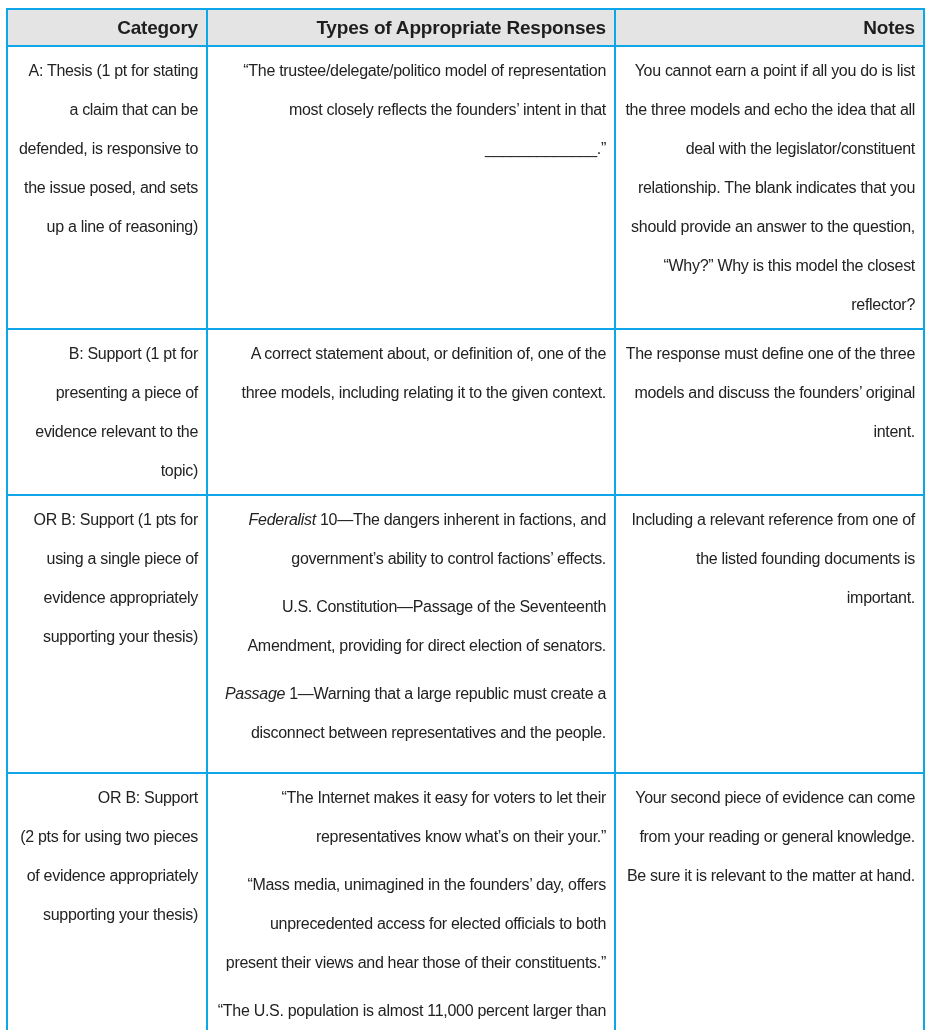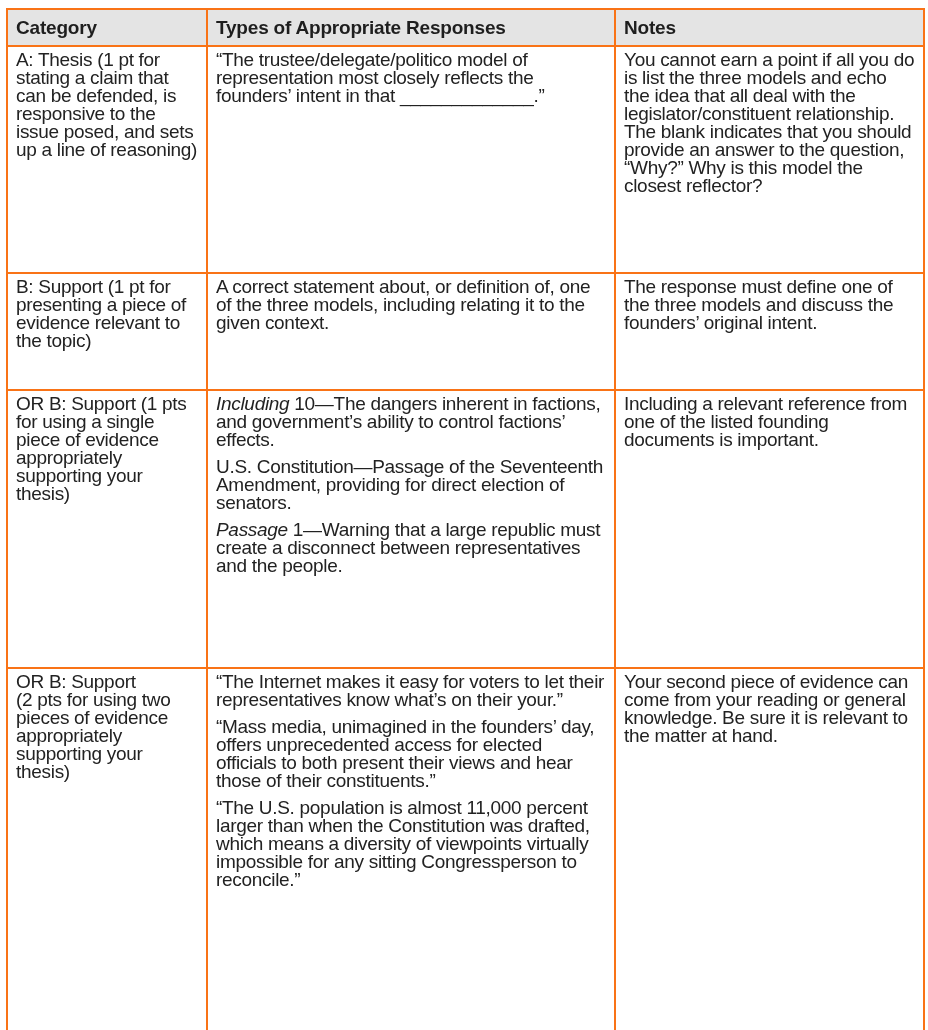--- a/index.html
+++ b/index.html
@@ -6,28 +6,28 @@
   body { width: 928px; height: 1030px; position: relative; overflow: hidden;
          font-family: "Liberation Sans", "DejaVu Sans", sans-serif; color: #222222; }
   table.rubric {
     position: absolute; left: 6px; top: 8px; width: 917px;
     border-collapse: collapse; table-layout: fixed;
   }
   table.rubric col.c1 { width: 200px; }
   table.rubric col.c2 { width: 408px; }
   table.rubric col.c3 { width: 309px; }
   table.rubric th, table.rubric td {
-    border: 2px solid #f97316; vertical-align: top; text-align: left;
+    border: 2px solid #0ea5e9; vertical-align: top; text-align: right;
   }
   table.rubric th {
     background: #e4e4e4; font-weight: bold; font-size: 19px;
     padding: 7px 8px 6px 8px; height: 21px; letter-spacing: -0.2px; color: #1e1e1e;
   }
   table.rubric td {
-    font-size: 19px; line-height: 18px; padding: 4px 8px 4px 8px;
+    font-size: 16px; line-height: 39px; padding: 4px 8px 4px 8px;
     letter-spacing: -0.3px;
   }
   .para { margin: 0; }
   .para + .para { margin-top: 9px; }
   .em { font-style: italic; }
   tr.row-a td { height: 217px; }
   tr.row-b td { height: 107px; }
   tr.row-b2 td { height: 268px; }
   tr.row-b3 td { height: 354px; }
 </style>
@@ -70,21 +70,21 @@
       <td>
         <span>The response must define one of the three models and discuss the founders’ original intent.</span>
       </td>
     </tr>
 
     <tr class="row-b2">
       <td>
         <span>OR B: Support (1 pts for using a single piece of evidence appropriately supporting your thesis)</span>
       </td>
       <td>
-        <p class="para"><span class="em">Including</span><span> 10—The dangers inherent in factions, and government’s ability to control factions’ effects.</span></p>
+        <p class="para"><span class="em">Federalist</span><span> 10—The dangers inherent in factions, and government’s ability to control factions’ effects.</span></p>
         <p class="para"><span>U.S. Constitution—Passage of the Seventeenth Amendment, providing for direct election of senators.</span></p>
         <p class="para"><span class="em">Passage</span><span> 1—Warning that a large republic must create a disconnect between representatives and the people.</span></p>
       </td>
       <td>
         <span>Including a relevant reference from one of the listed founding documents is important.</span>
       </td>
     </tr>
 
     <tr class="row-b3">
       <td>

